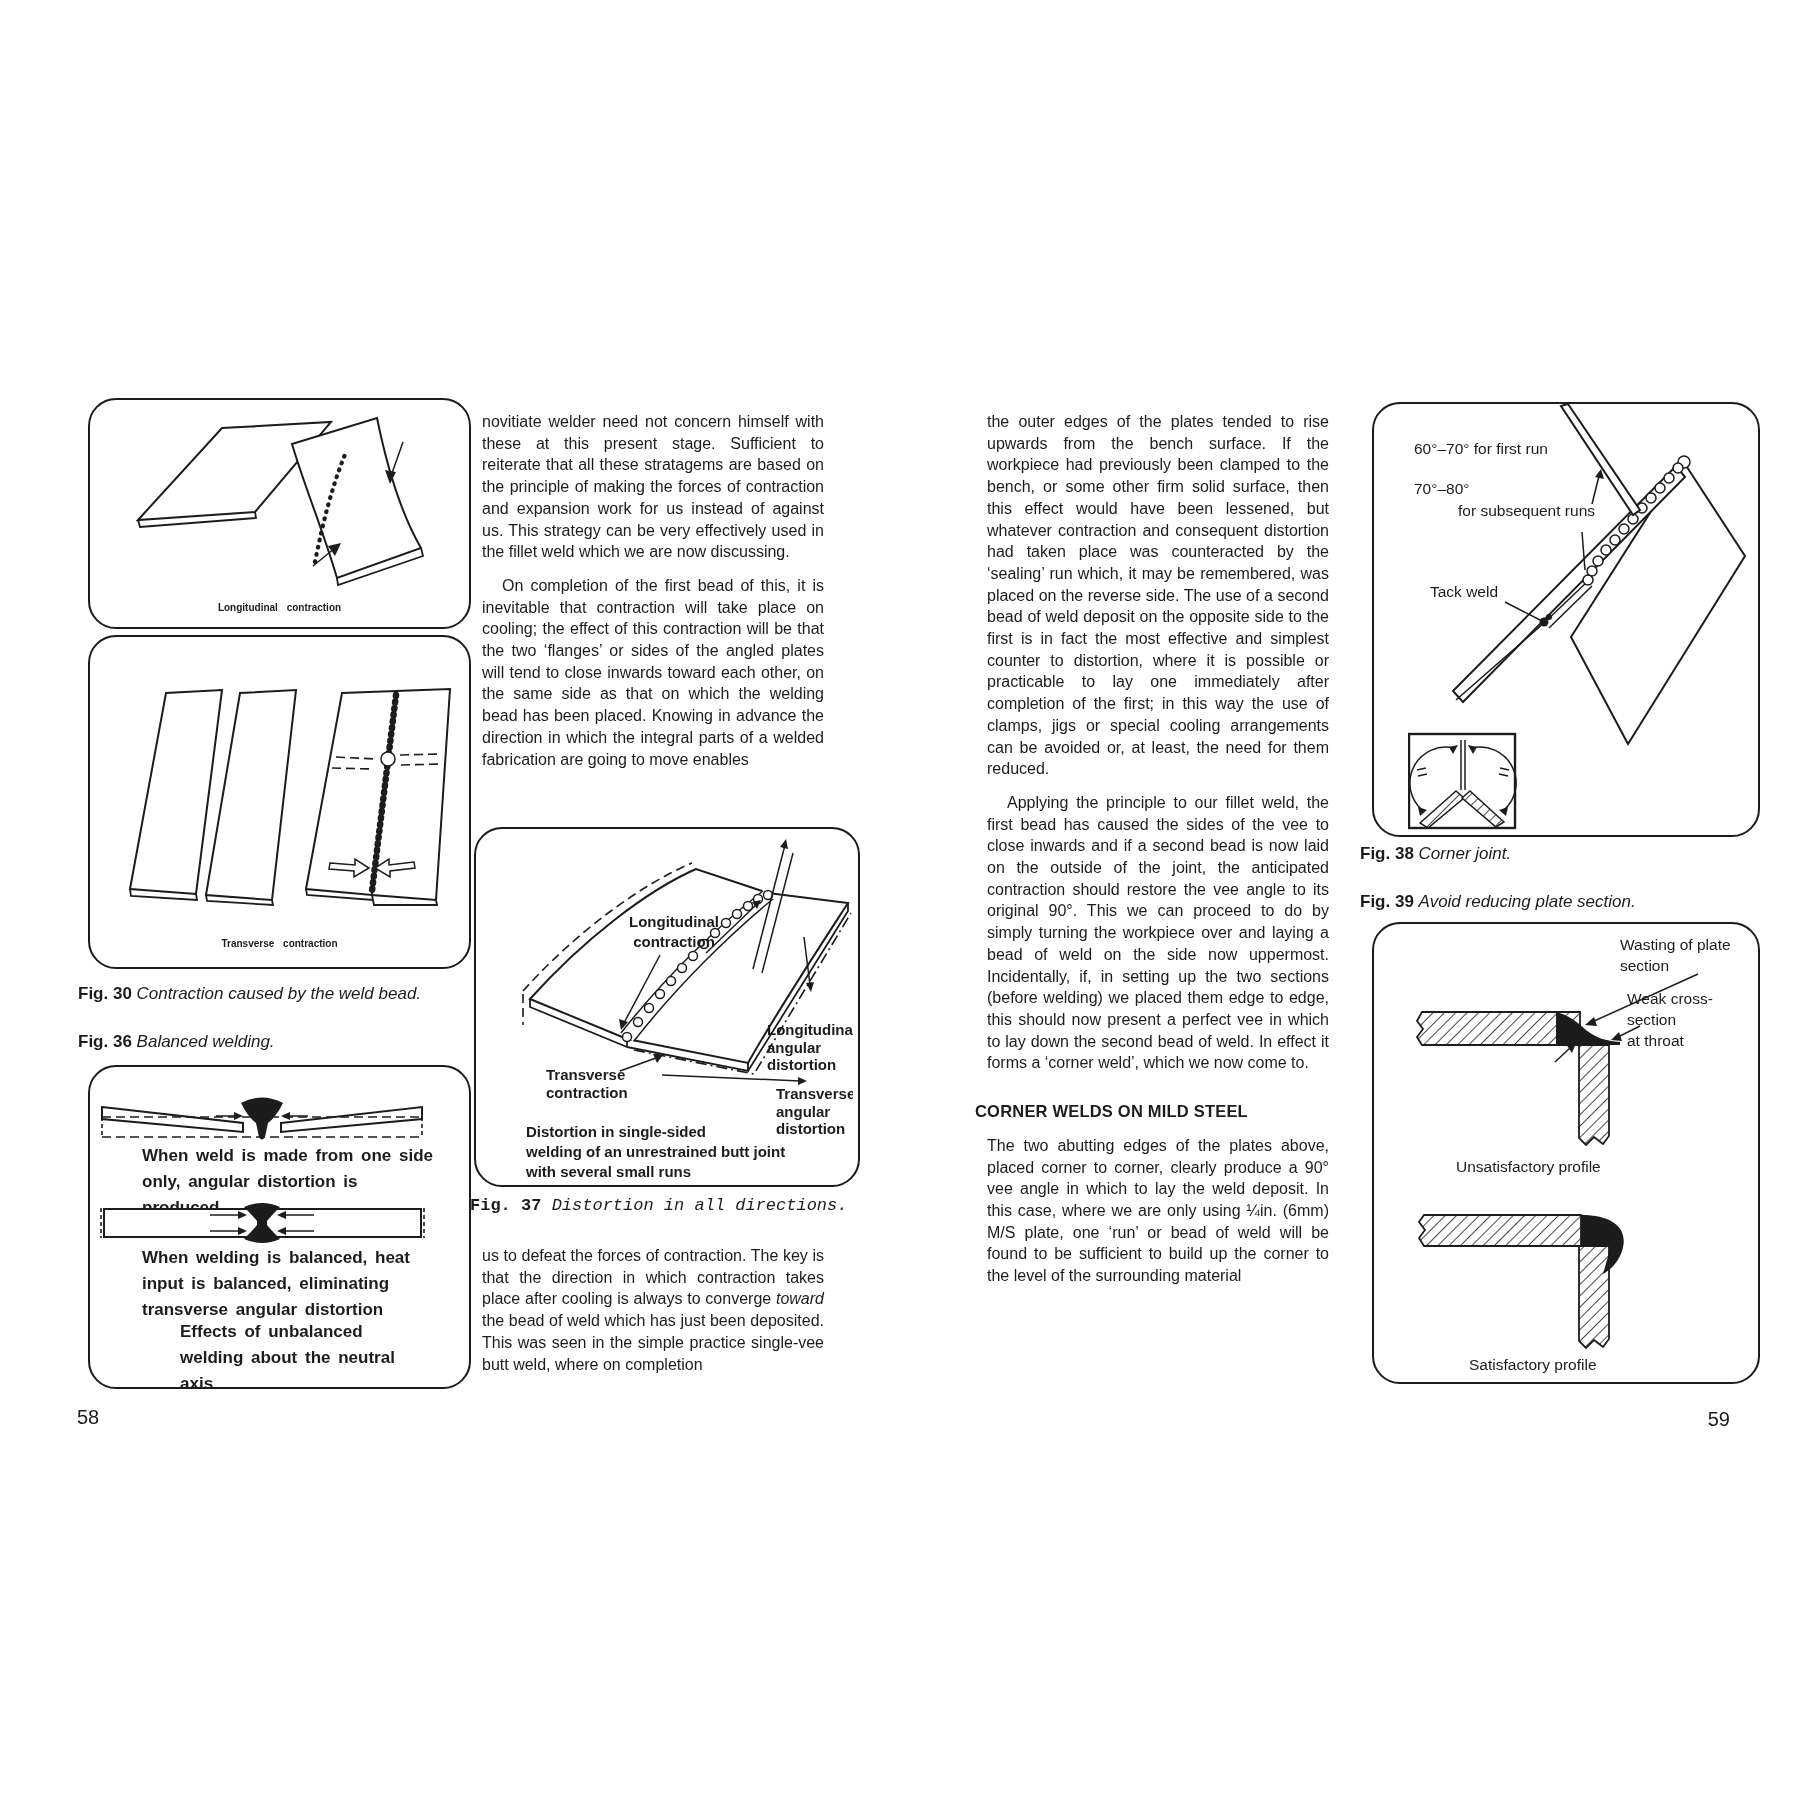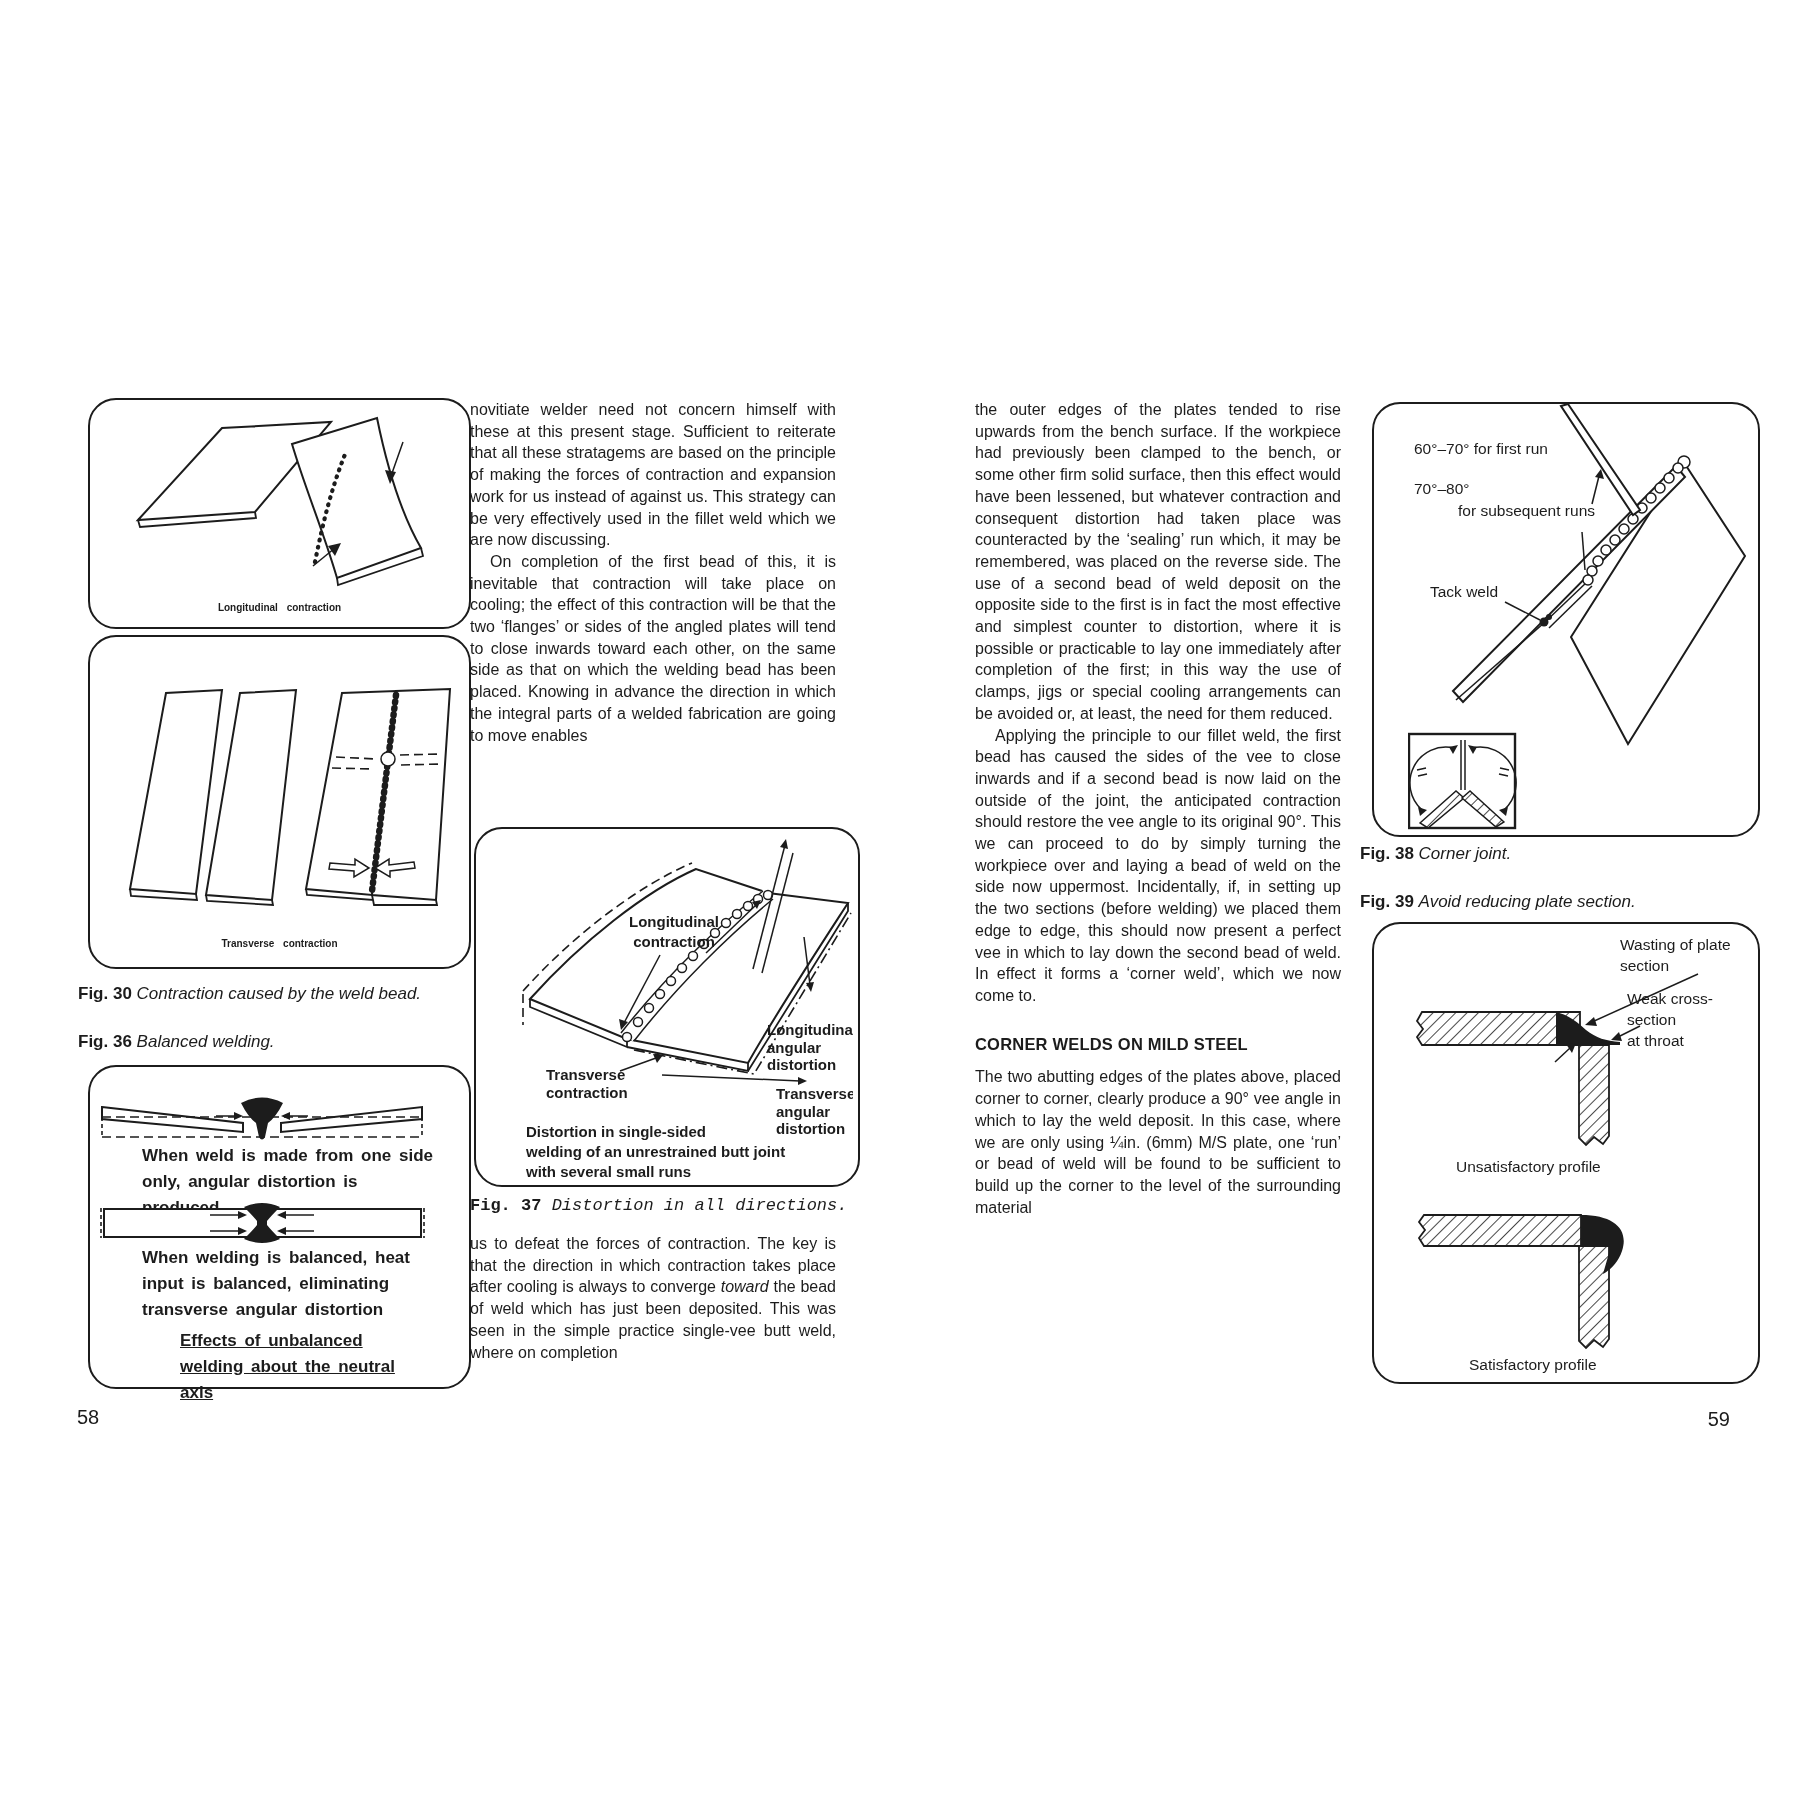--- a/index.html
+++ b/index.html
@@ -1,21 +1,21 @@
 <!DOCTYPE html>
 <html><head>
 <meta charset="utf-8">
 <style>
   html,body{margin:0;padding:0;background:#e8e8e8;}
   .sheet{position:relative;width:1808px;height:1808px;background:#ffffff;overflow:hidden;
          font-family:"Liberation Sans",sans-serif;color:#1c1c1c;}
   .abs{position:absolute;}
   
   .bodycol{font-size:16px;line-height:21.7px;text-align:justify;}
-  .bodycol p{margin:0;}
+  .bodycol p{margin:12px;}
   .bodycol p.ind{text-indent:20px;}
   .bodycol em{font-style:italic;}
   .heading{font-weight:700;font-size:16.5px;margin:27px 0 11px 0;text-align:left;letter-spacing:.2px;}
   
   .fbox{position:absolute;border:2.6px solid #1c1c1c;border-radius:28px;background:#fff;padding-left:34px;}
   .fblabel{position:absolute;left:0;right:0;text-align:center;font-weight:700;
            font-size:10px;word-spacing:6px;}
   .f36t{position:absolute;font-weight:700;font-size:17px;line-height:26px;word-spacing:3px;margin-left:30px;}
   
   .figcap{position:absolute;font-size:17px;white-space:nowrap;}
@@ -133,21 +133,21 @@
           <polygon class="dk" points="157,15 148,11 148,19"></polygon>
         <line class="thin" x1="224" y1="15" x2="194" y2="15"></line>
           <polygon class="dk" points="187,15 196,11 196,19"></polygon>
         <line class="thin" x1="120" y1="31" x2="150" y2="31"></line>
           <polygon class="dk" points="157,31 148,27 148,35"></polygon>
         <line class="thin" x1="224" y1="31" x2="194" y2="31"></line>
           <polygon class="dk" points="187,31 196,27 196,35"></polygon>
       </g>
     </svg>
     <div class="f36t" style="left:22px;top:178px;width:302px;">When welding is balanced, heat input is balanced, eliminating transverse angular distortion</div>
-    <div class="f36t" style="left:60px;top:261px;width:240px;text-decoration:underline;">Effects of unbalanced welding about the neutral axis</div>
+    <div class="f36t" style="left:60px;top:252px;width:240px;">Effects of unbalanced welding about the neutral axis</div>
   </div>
 
   <div class="bodycol abs" style="left:470px;top:399px;width:366px;">
     <p>novitiate welder need not concern himself with these at this present stage. Sufficient to reiterate that all these stratagems are based on the principle of making the forces of contraction and expansion work for us instead of against us. This strategy can be very effectively used in the fillet weld which we are now discussing.</p>
     <p class="ind">On completion of the first bead of this, it is inevitable that contraction will take place on cooling; the effect of this contraction will be that the two ‘flanges’ or sides of the angled plates will tend to close inwards toward each other, on the same side as that on which the welding bead has been placed. Knowing in advance the direction in which the integral parts of a welded fabrication are going to move enables</p>
   </div>
 
   <div class="fbox" style="left:474px;top:827px;width:348px;height:356px;">
     <svg width="343" height="351" viewBox="0 0 343 351">
       <g>

